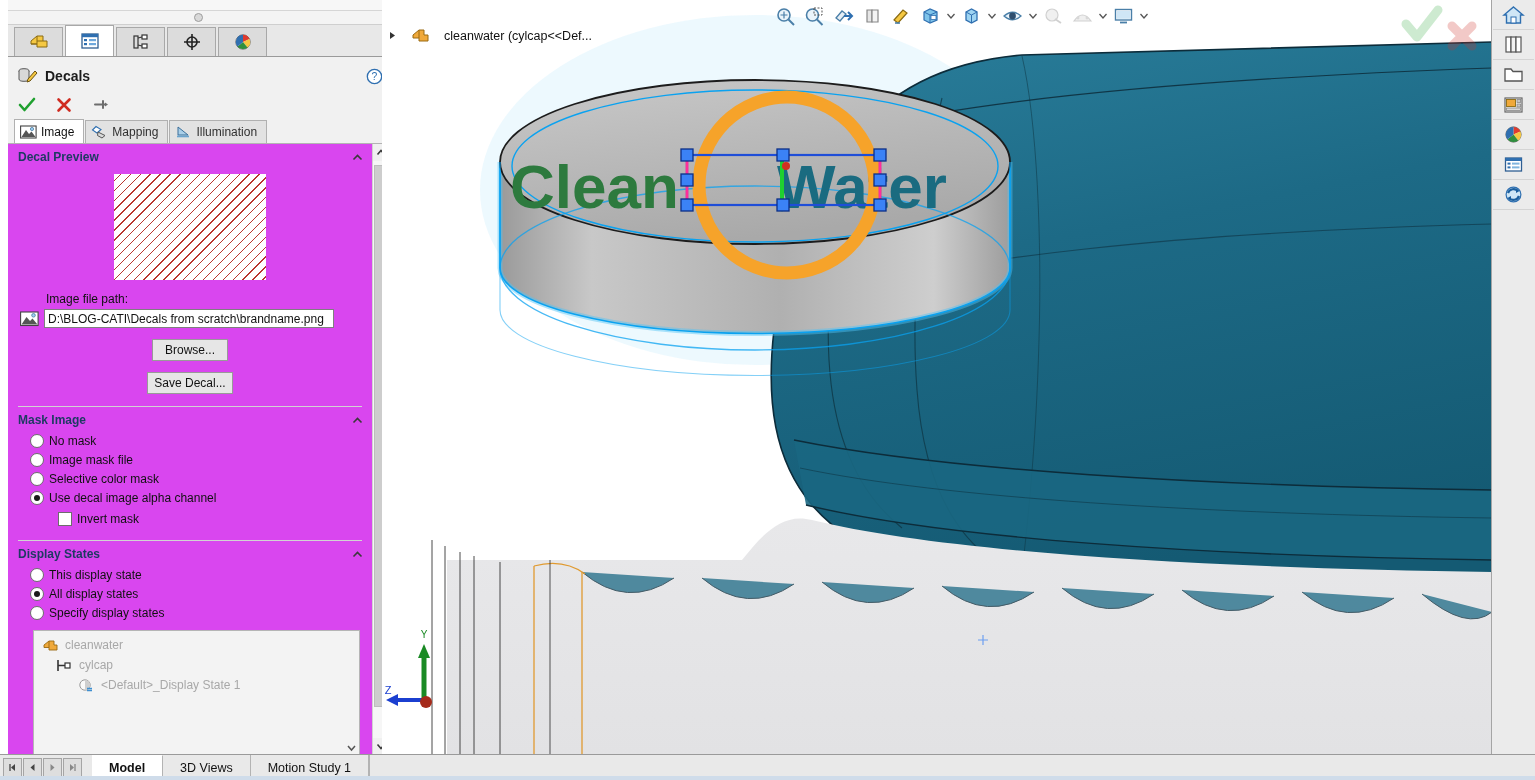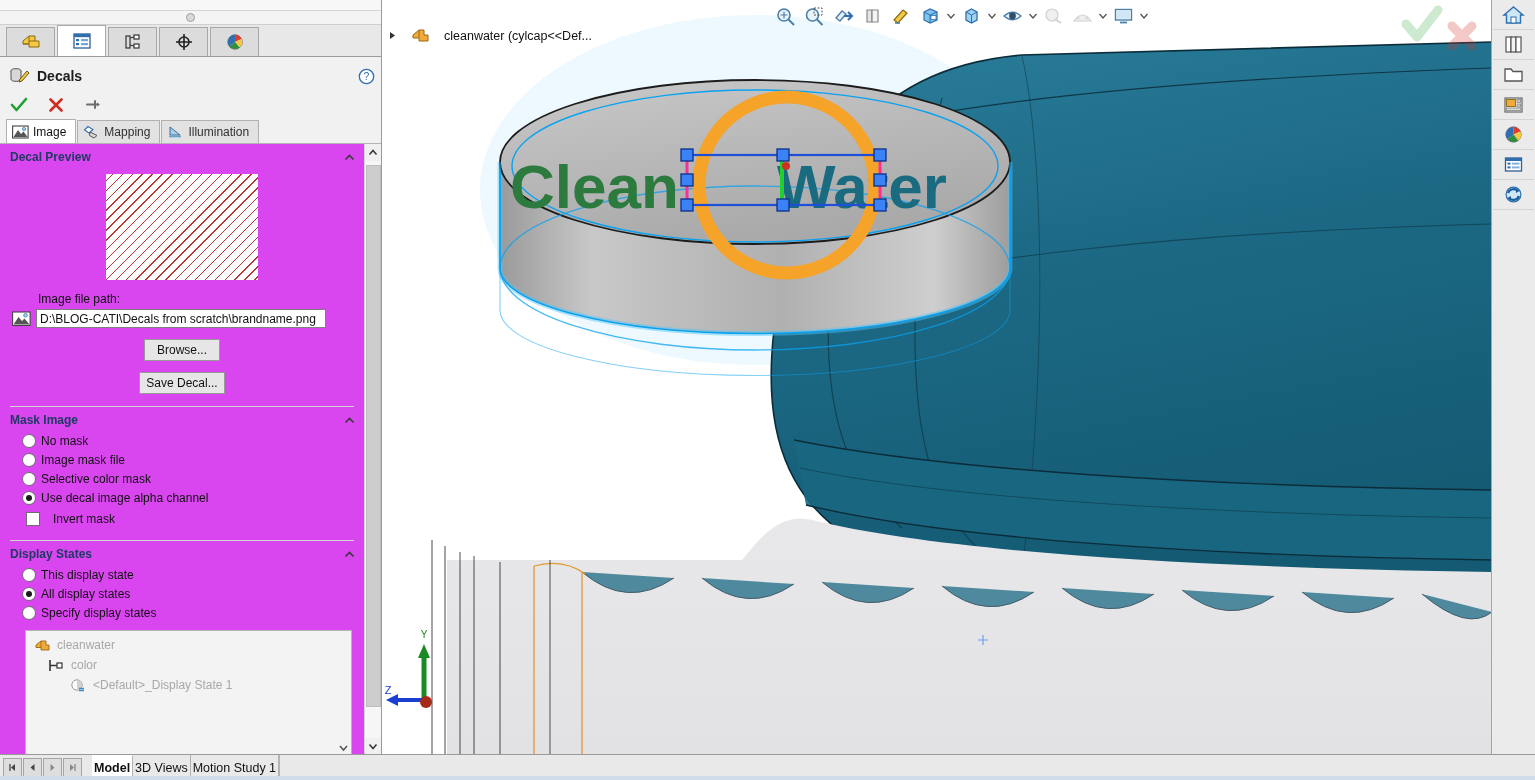--- a/index.html
+++ b/index.html
@@ -5,21 +5,21 @@
   html,body{margin:0;padding:0;}
   body{
     width:1535px;height:780px;overflow:hidden;
     font-family:"Liberation Sans", sans-serif;
     font-size:12px;color:#1b1b1b;background:#ffffff;
   }
   #app{position:relative;width:1535px;height:780px;}
 
   
   #left-panel{
-    position:absolute;left:0;top:0;width:381px;height:755px;
+    position:absolute;left:8px;top:0;width:381px;height:755px;
     background:#f1f1f1;border-right:1px solid #9a9a9a;
     display:flex;flex-direction:column;
   }
   .panel-topstrip{height:10px;border-bottom:1px solid #d6d6d6;background:#f7f7f7;}
   .panel-grip{
     height:13px;background:#f4f4f4;border-bottom:1px solid #cfcfcf;
     display:flex;align-items:center;justify-content:center;
   }
   .grip-dot{width:7px;height:7px;border-radius:50%;background:#d9d9d9;border:1px solid #9d9d9d;}
 
@@ -82,21 +82,21 @@
   .pm-btn{
     min-width:76px;height:22px;background:#e6e6e6;border:1px solid #999;color:#111;
     font-size:12px;font-family:"Liberation Sans",sans-serif;cursor:default;
   }
 
   .radio-row{display:flex;align-items:center;gap:5px;padding:1px 0 1px 22px;height:17px;}
   .radio{width:12px;height:12px;border:1px solid #6d6d6d;border-radius:50%;background:#fff;
          display:flex;align-items:center;justify-content:center;flex:none;}
   .radio.sel::after{content:"";width:6px;height:6px;border-radius:50%;background:#1a1a1a;}
   .radio-lbl{font-size:12px;color:#111;}
-  .check-row{display:flex;align-items:center;gap:13px;padding:3px 0 2px 26px;height:18px;}
+  .check-row{display:flex;align-items:center;gap:5px;padding:3px 0 2px 50px;height:18px;}
   .chk{width:12px;height:12px;border:1px solid #6d6d6d;background:#fff;flex:none;}
 
   .tree-box{
     margin:8px 12px 0 25px;height:125px;background:#f3f3f3;border:1px solid #b5b5b5;
     position:relative;overflow:hidden;
   }
   .tree-row{display:flex;align-items:center;gap:6px;height:20px;padding-left:8px;color:#a8a8a8;font-size:12px;}
   .tree-row.i1{padding-left:22px;}
   .tree-row.i2{padding-left:44px;}
   .tree-sbtn{position:absolute;right:1px;bottom:1px;width:14px;height:14px;display:flex;align-items:center;justify-content:center;}
@@ -104,21 +104,21 @@
   
   #bottom-bar{
     position:absolute;left:0;bottom:0;width:1535px;height:25px;background:#e9e9e9;
     border-top:1px solid #9a9a9a;display:flex;align-items:stretch;
   }
   .nav-btns{display:flex;align-items:center;padding-left:3px;gap:1px;}
   .nav-btn{width:17px;height:17px;border:1px solid #a5a5a5;background:#dedede;
            display:flex;align-items:center;justify-content:center;cursor:default;}
   .btabs{display:flex;align-items:stretch;margin-left:10px;}
   .btab{
-    display:flex;align-items:center;padding:0 2px;font-size:12.5px;color:#111;
+    display:flex;align-items:center;padding:0 17px;font-size:12.5px;color:#111;
     border-right:1px solid #b3b3b3;cursor:default;background:#e9e9e9;
   }
   .btab.active{background:#ffffff;font-weight:bold;border-top:1px solid #fff;}
   .btab-fill{flex:1;border-left:1px solid #b3b3b3;background:#e9e9e9;}
 
   
   #viewport{
     position:absolute;left:382px;top:0;width:1110px;height:755px;
     background:#ffffff;overflow:hidden;
   }
@@ -344,21 +344,21 @@
               <path d="M2 7 L7 3 L12 3 L12 7 L15 7 L15 12 L7 12 L7 9.5 L2 9.5 Z" fill="#f0a93b" stroke="#9a6a12" stroke-width="0.9"></path>
               <path d="M7 3 L7 9.5" stroke="#9a6a12" stroke-width="0.9" fill="none"></path>
             </svg>
             <span>cleanwater</span>
           </div>
           <div class="tree-row i1">
             <svg width="17" height="15" viewBox="0 0 17 15">
               <path d="M2 2 L2 13 M2 7.5 L9 7.5" stroke="#333" stroke-width="1.6" fill="none"></path>
               <rect x="9" y="5" width="5" height="5" fill="#fff" stroke="#333" stroke-width="1.2"></rect>
             </svg>
-            <span>color</span>
+            <span>cylcap</span>
           </div>
           <div class="tree-row i2">
             <svg width="17" height="15" viewBox="0 0 17 15">
               <circle cx="7" cy="7" r="5.2" fill="#fafafa" stroke="#9a9a9a" stroke-width="1"></circle>
               <path d="M7 1.8 A5.2 5.2 0 0 1 7 12.2 Z" fill="#cfcfcf"></path>
               <path d="M9 10.5 L14 10.5 M9 12.5 L14 12.5" stroke="#3f8fd0" stroke-width="1.3"></path>
             </svg>
             <span>&lt;Default&gt;_Display State 1</span>
           </div>
           <div class="tree-sbtn">

